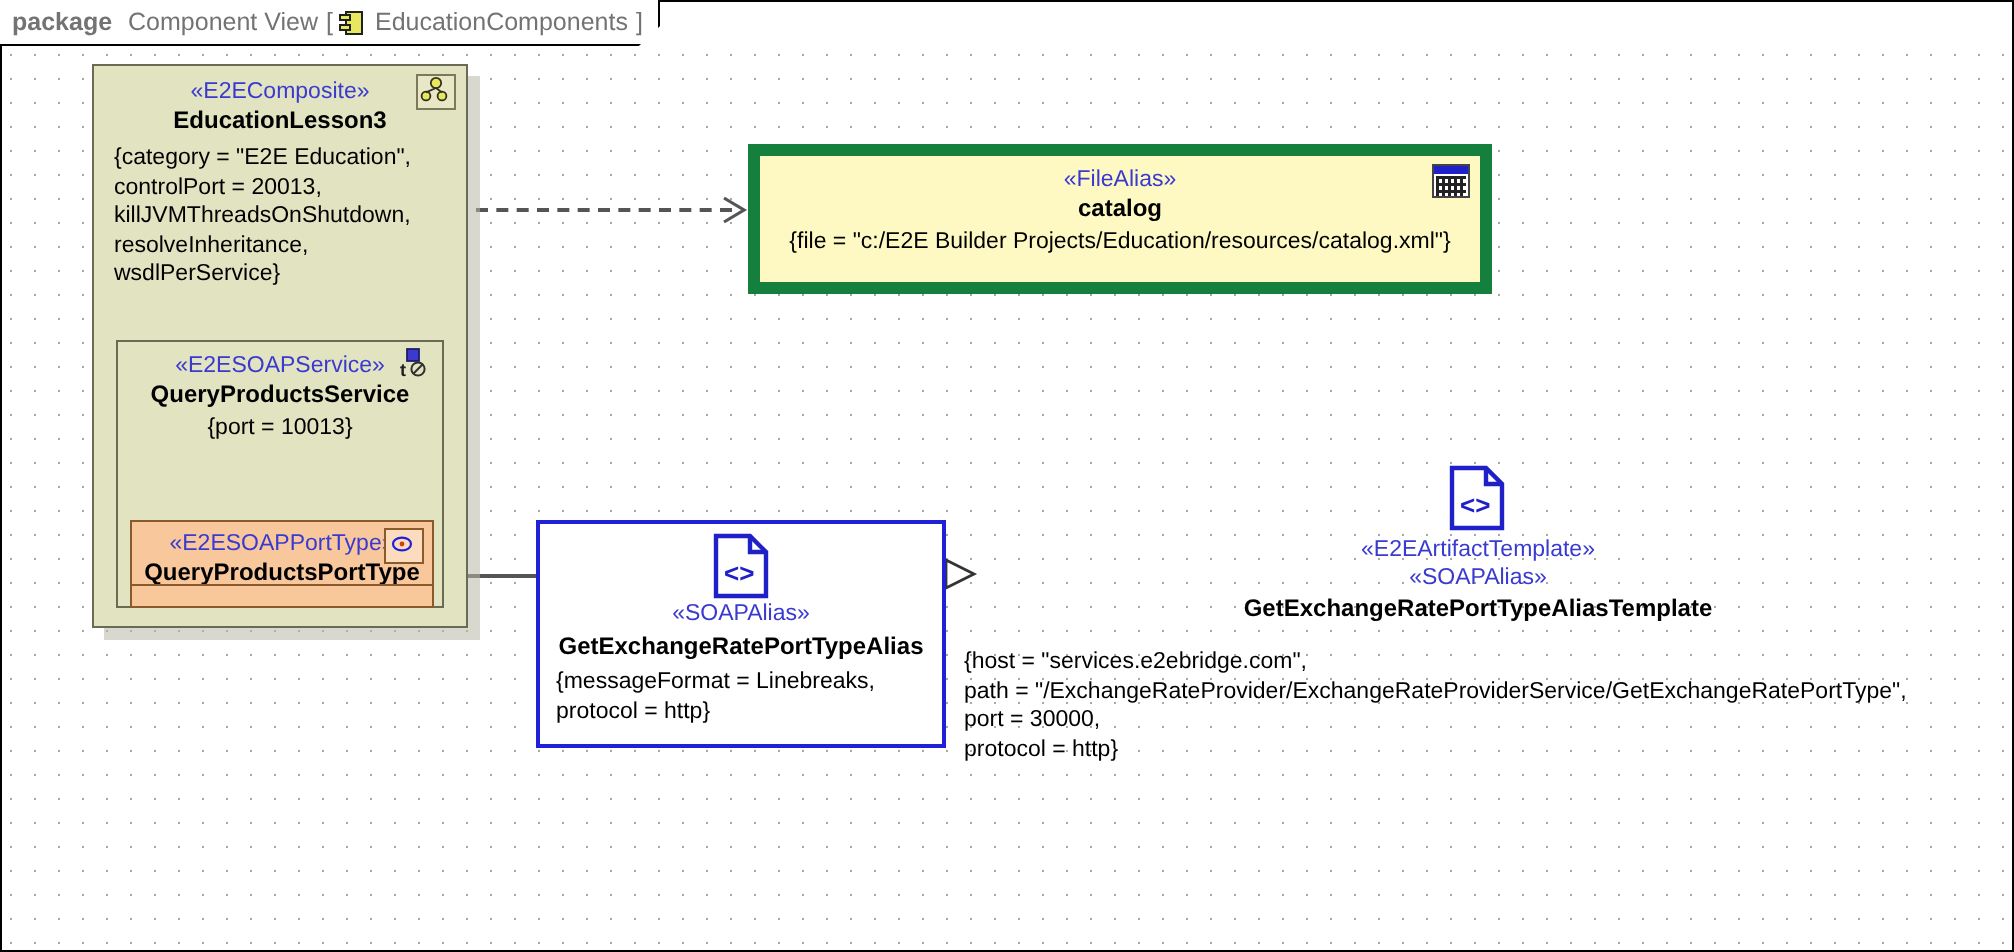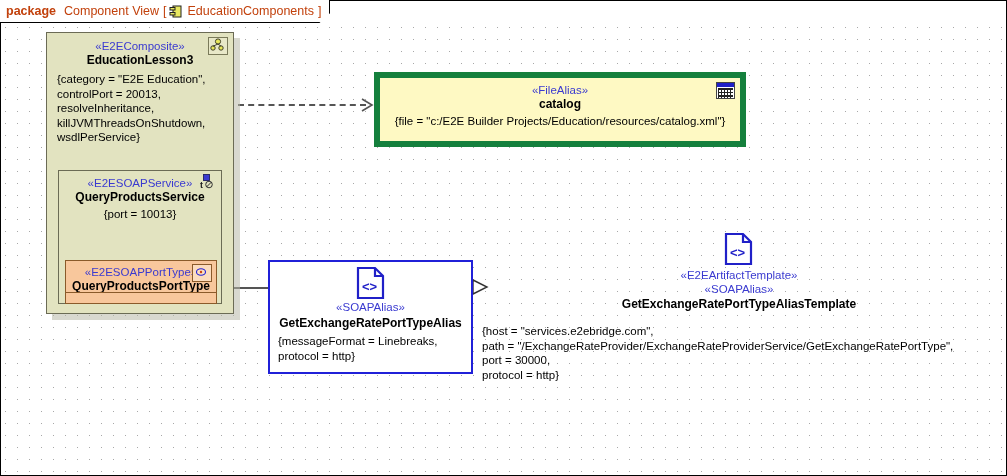--- a/index.html
+++ b/index.html
@@ -63,21 +63,21 @@
     position: absolute;
     left: 0; top: 0;
     height: 22px;
     padding: 0 8px 0 6px;
     display: flex;
     align-items: center;
     background: #ffffff;
     border-right: 1px solid #000;
     border-bottom: 1px solid #000;
     font-size: 12.5px;
-    color: #c2410c;
+    color: #737373;
     white-space: nowrap;
     -webkit-clip-path: polygon(0 0, 100% 0, 100% 55%, calc(100% - 11px) 100%, 0 100%);
     clip-path: polygon(0 0, 100% 0, 100% 55%, calc(100% - 11px) 100%, 0 100%);
   }
   .pkg-header .bold { font-weight: bold; }
   .pkg-header .reg  { font-weight: normal; }
   .pkg-header .sp   { display: inline-block; width: 4px; }
 
   .hdr-icon {
     display: inline-block;
@@ -296,22 +296,22 @@
   </div>
 
   <div class="shadow" style="left:52px; top:38px; width:188px; height:282px;"></div>
   <div class="node" id="composite">
     <div id="composite-inner-pad">
       <div class="stereo">«E2EComposite»</div>
       <div class="nodename">EducationLesson3</div>
       <div class="props" style="margin-top:4px;">
         <div>{category = "E2E Education",</div>
         <div>controlPort = 20013,</div>
+        <div>killJVMThreadsOnShutdown,</div>
         <div>resolveInheritance,</div>
-        <div>killJVMThreadsOnShutdown,</div>
         <div>wsdlPerService}</div>
       </div>
     </div>
 
     <div class="icon-box ic-composite" style="right:5px; top:4px;">
       <svg width="16" height="14" viewBox="0 0 16 14" xmlns="http://www.w3.org/2000/svg">
         <circle cx="9" cy="3.5" r="2.6" fill="#e8e85a" stroke="#303020" stroke-width="0.9"></circle>
         <circle cx="4" cy="10" r="2.2" fill="#e8e85a" stroke="#303020" stroke-width="0.9"></circle>
         <circle cx="12" cy="10" r="2.2" fill="#e8e85a" stroke="#303020" stroke-width="0.9"></circle>
         <line x1="9" y1="6" x2="4" y2="8.2" stroke="#303020" stroke-width="0.9"></line>

